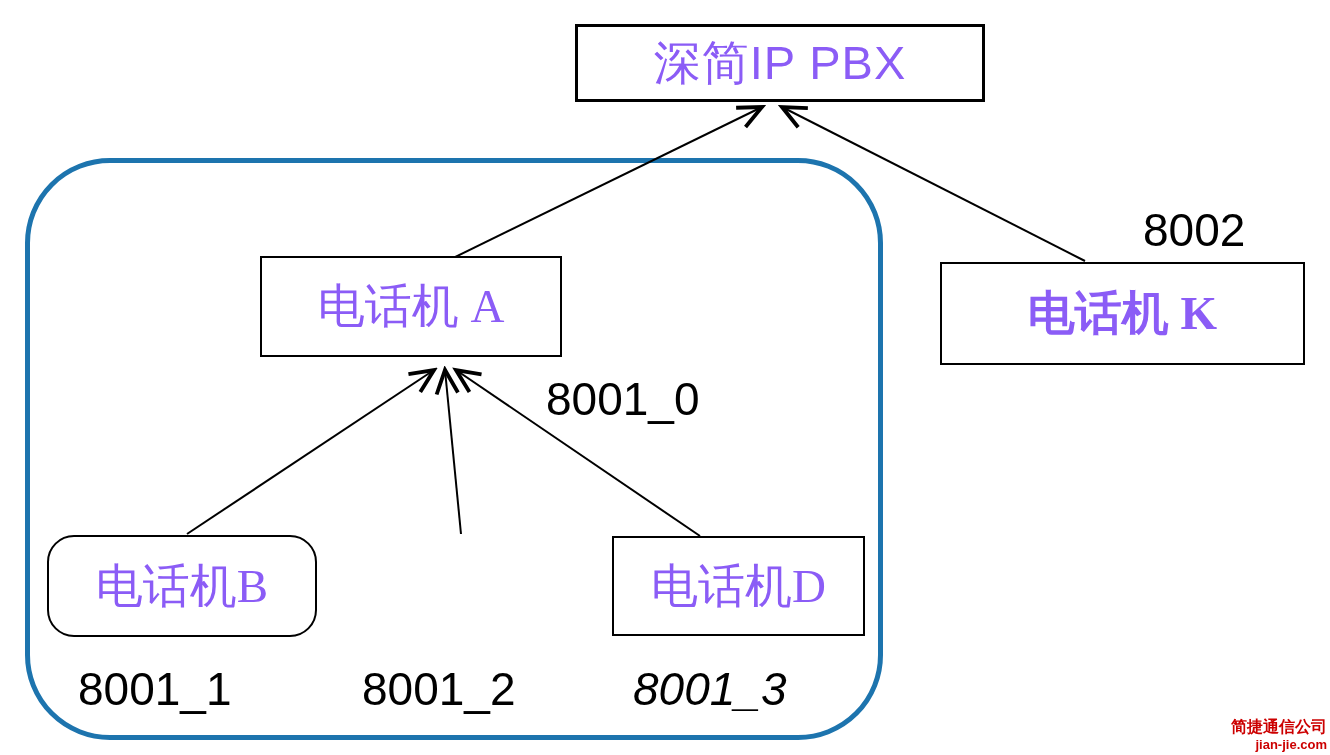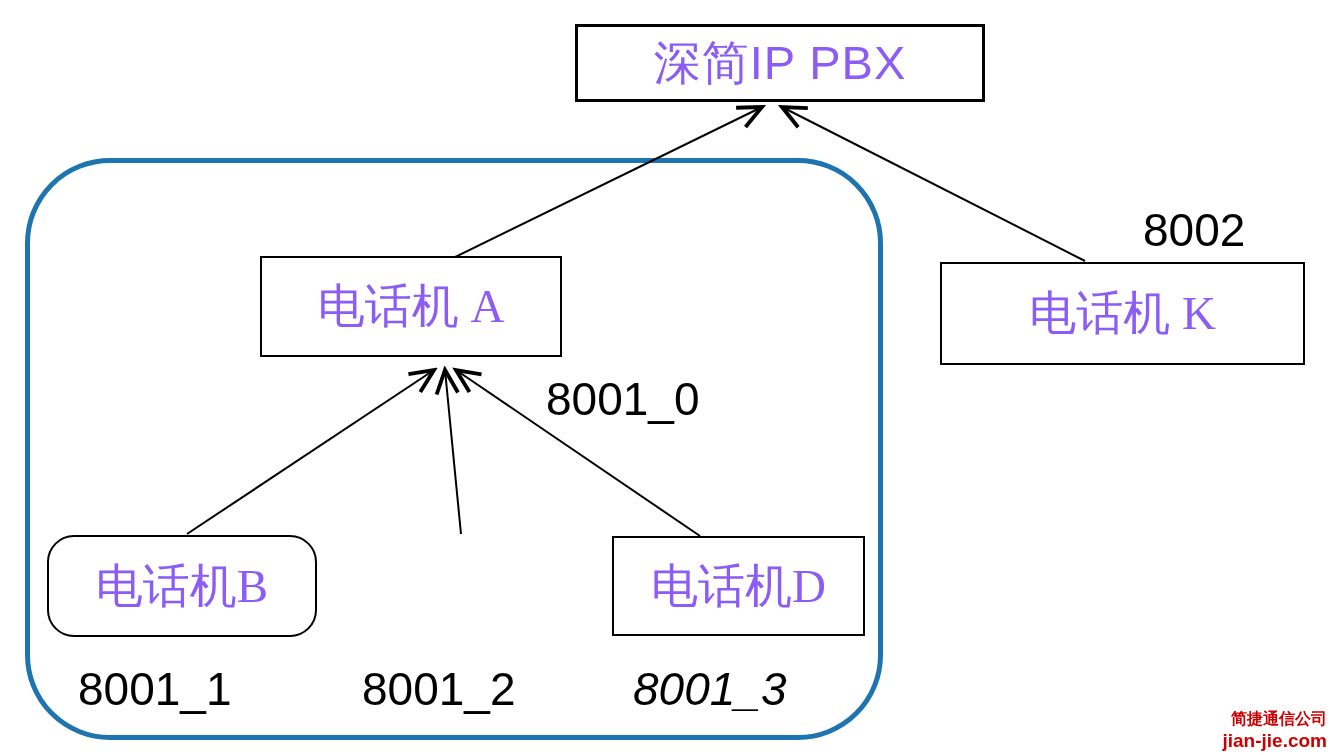--- a/index.html
+++ b/index.html
@@ -58,21 +58,21 @@
   }
   #watermark {
     position: absolute;
     right: 3px; bottom: 2px;
     text-align: right;
     color: #cc0000;
     font-weight: bold;
     line-height: 1.25;
   }
   #watermark .wm-company { font-size: 16px; }
-  #watermark .wm-site    { font-size: 19px; }
+  #watermark .wm-site    { font-size: 13px; }
 </style>
 </head>
 <body>
 
 <div id="canvas">
 
   <div id="group-outline"></div>
 
   <svg id="edges" viewBox="0 0 1330 755" xmlns="http://www.w3.org/2000/svg">
     <defs>
@@ -88,21 +88,21 @@
   </svg>
 
   <div class="node" style="left:575px; top:24px; width:410px; height:78px;">
     <span class="pbx-label">深简IP PBX</span>
   </div>
 
   <div class="node thin" style="left:260px; top:256px; width:302px; height:101px;">
     <span class="phone-label">电话机 A</span>
   </div>
 
-  <div class="node thin" style="left:940px; top:262px; width:365px; height:103px;">
+  <div class="node thin" style="left:940px; top:262px; width:365px; height:103px;font-weight:bold;">
     <span class="phone-label">电话机 K</span>
   </div>
 
   <div class="node thin" style="left:47px; top:535px; width:270px; height:102px;border-radius:27px;">
     <span class="phone-label">电话机B</span>
   </div>
 
 
   <div class="node thin" style="left:612px; top:536px; width:253px; height:100px;">
     <span class="phone-label">电话机D</span>

